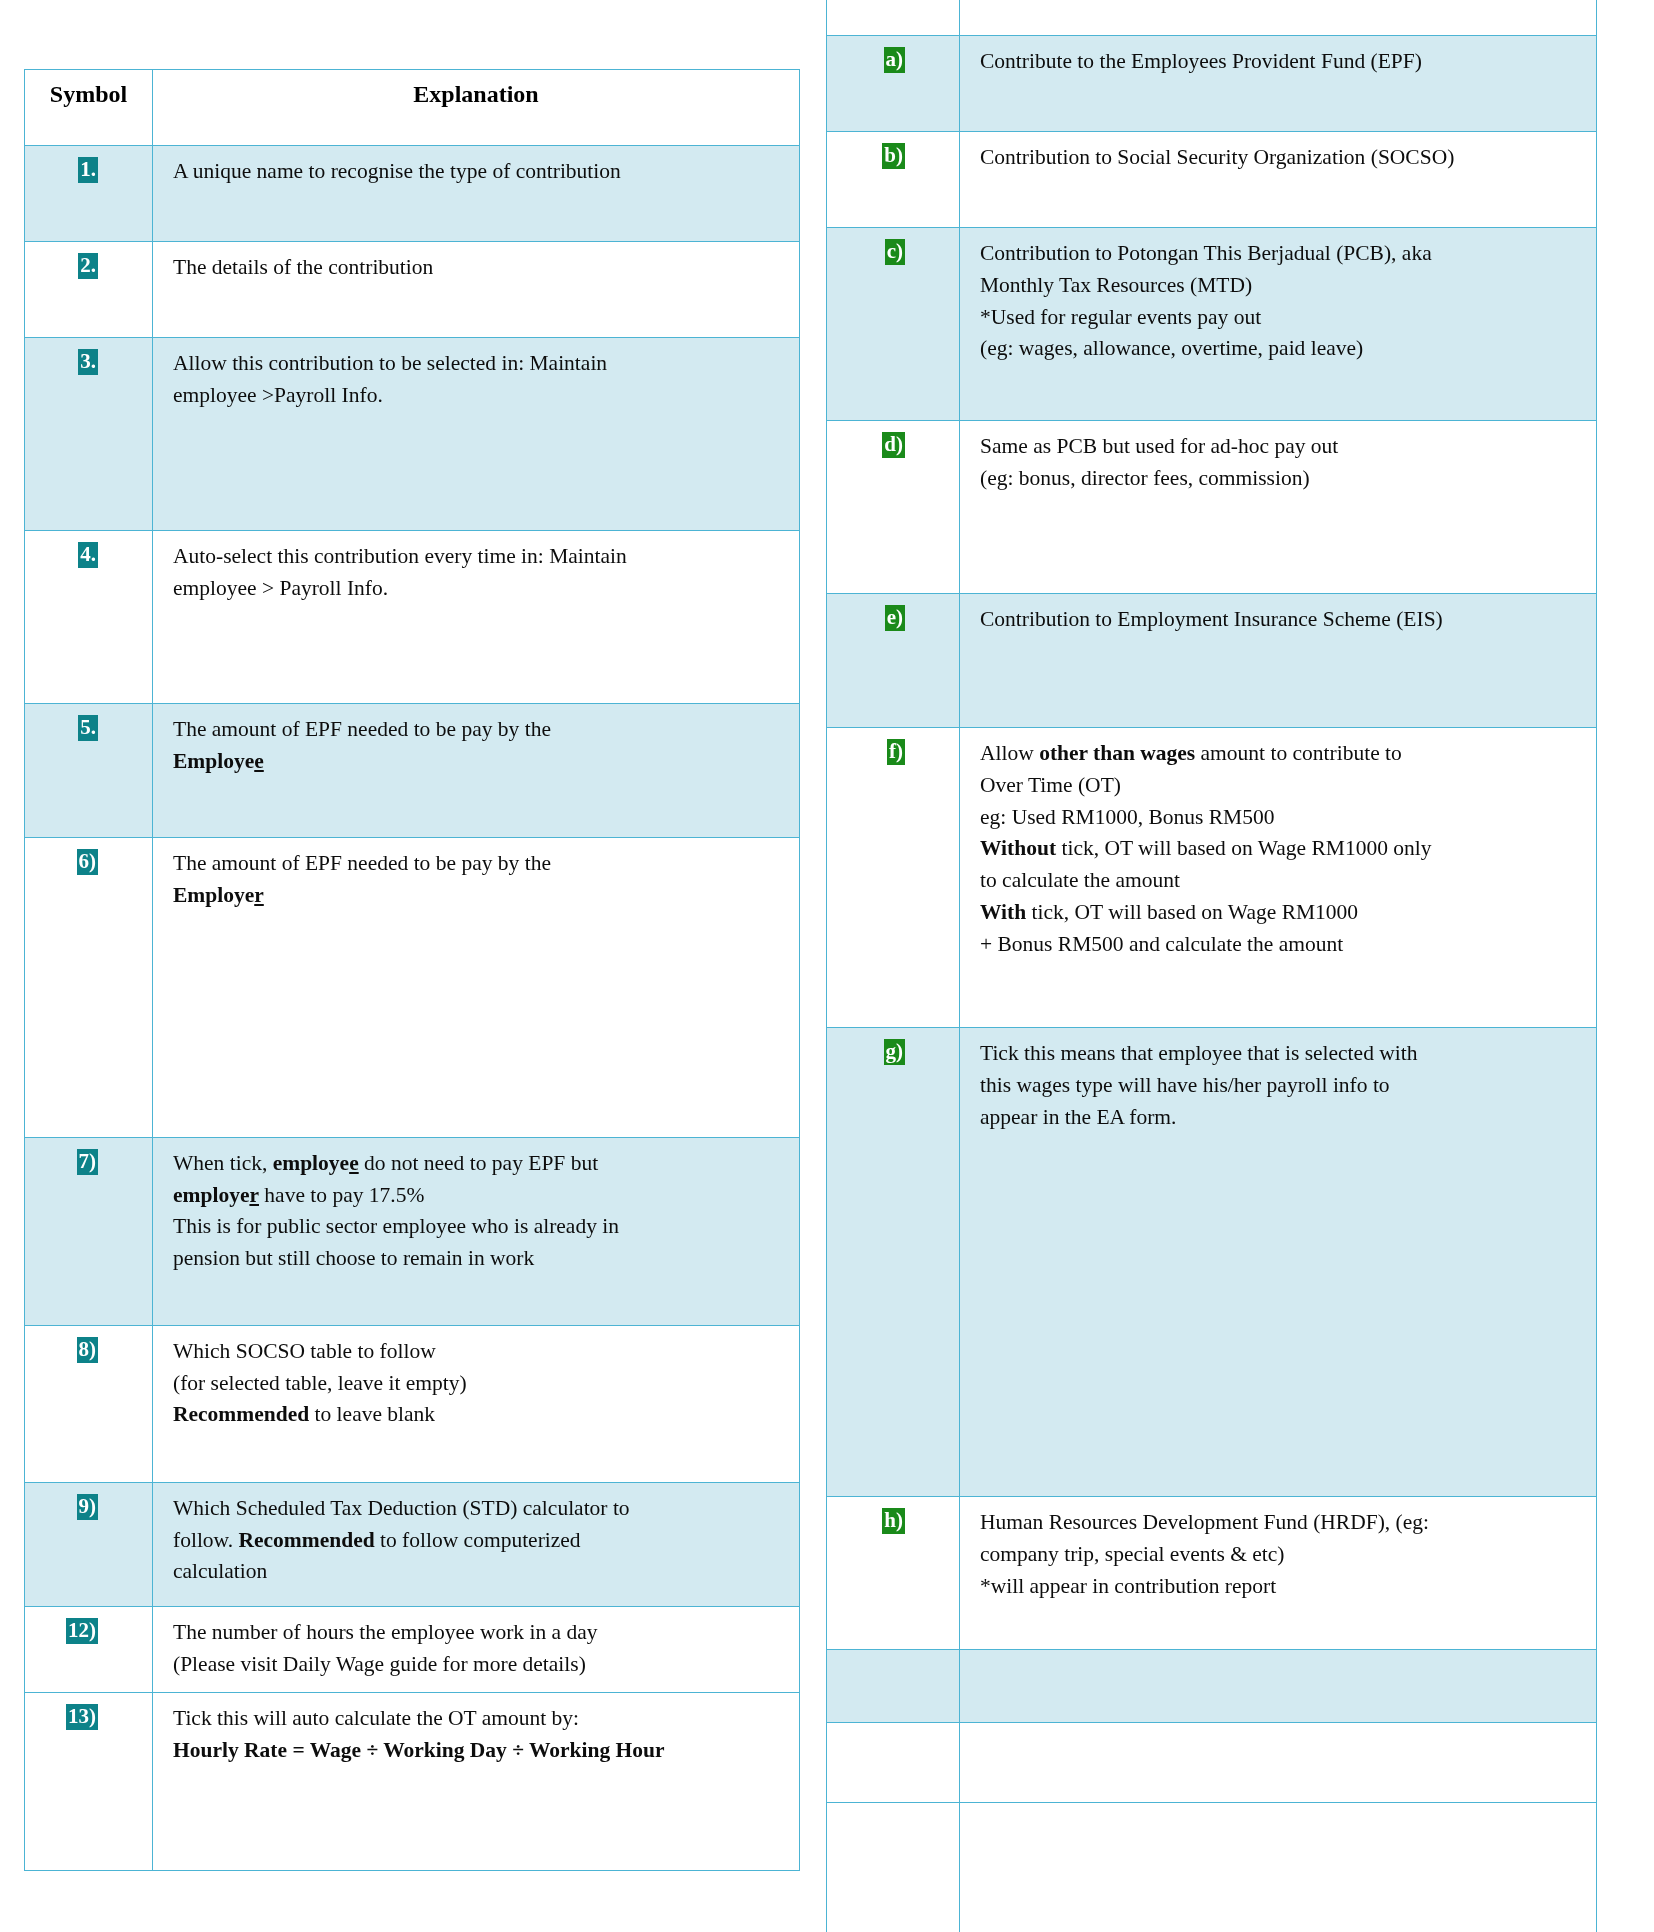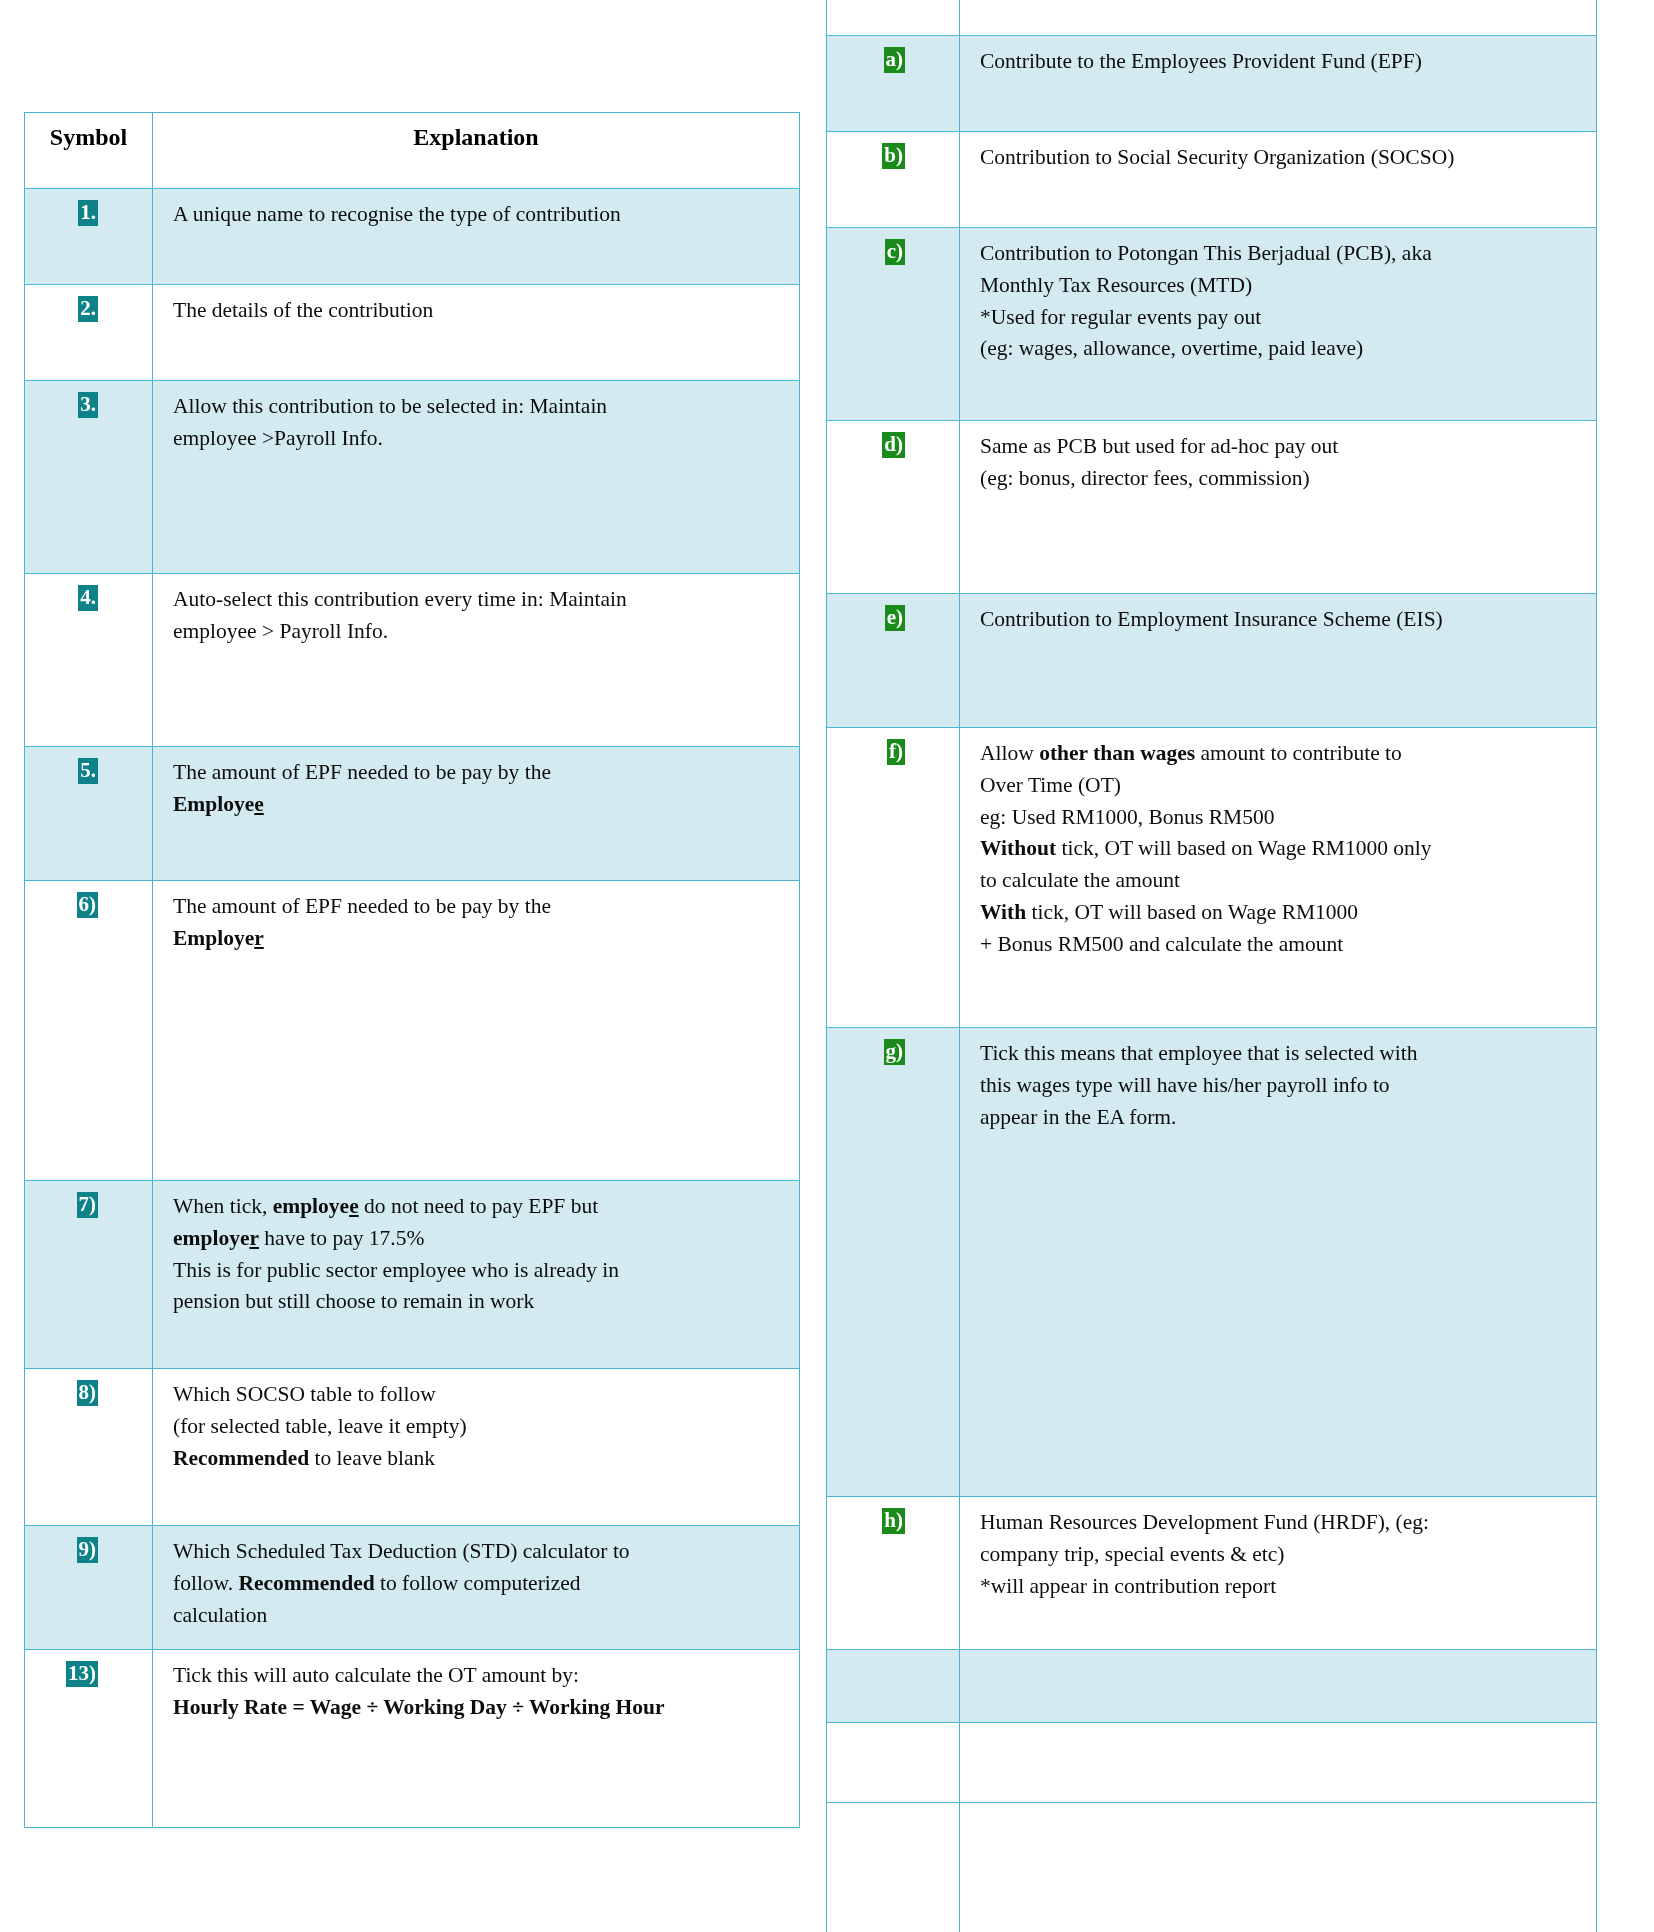--- a/index.html
+++ b/index.html
@@ -165,20 +165,27 @@
           </tr>
           <tr class="shade">
             <td class="sym" style="height: 104px;"><span class="badge teal">9)</span></td>
             <td class="exp">
               <span class="ln">Which Scheduled Tax Deduction (STD) calculator to</span>
               <span class="ln">follow. <b>Recommended</b> to follow computerized</span>
               <span class="ln">calculation</span>
             </td>
           </tr>
           <tr class="plain">
+            <td class="sym" style="height: 60px;"><span class="badge teal">12)</span></td>
+            <td class="exp">
+              <span class="ln">The number of hours the employee work in a day</span>
+              <span class="ln">(Please visit Daily Wage guide for more details)</span>
+            </td>
+          </tr>
+          <tr class="plain">
             <td class="sym" style="height: 158px;"><span class="badge teal">13)</span></td>
             <td class="exp">
               <span class="ln">Tick this will auto calculate the OT amount by:</span>
               <span class="ln"><b>Hourly Rate = Wage ÷ Working Day ÷ Working Hour</b></span>
             </td>
           </tr>
         </tbody>
     </table>
   </div>
 

